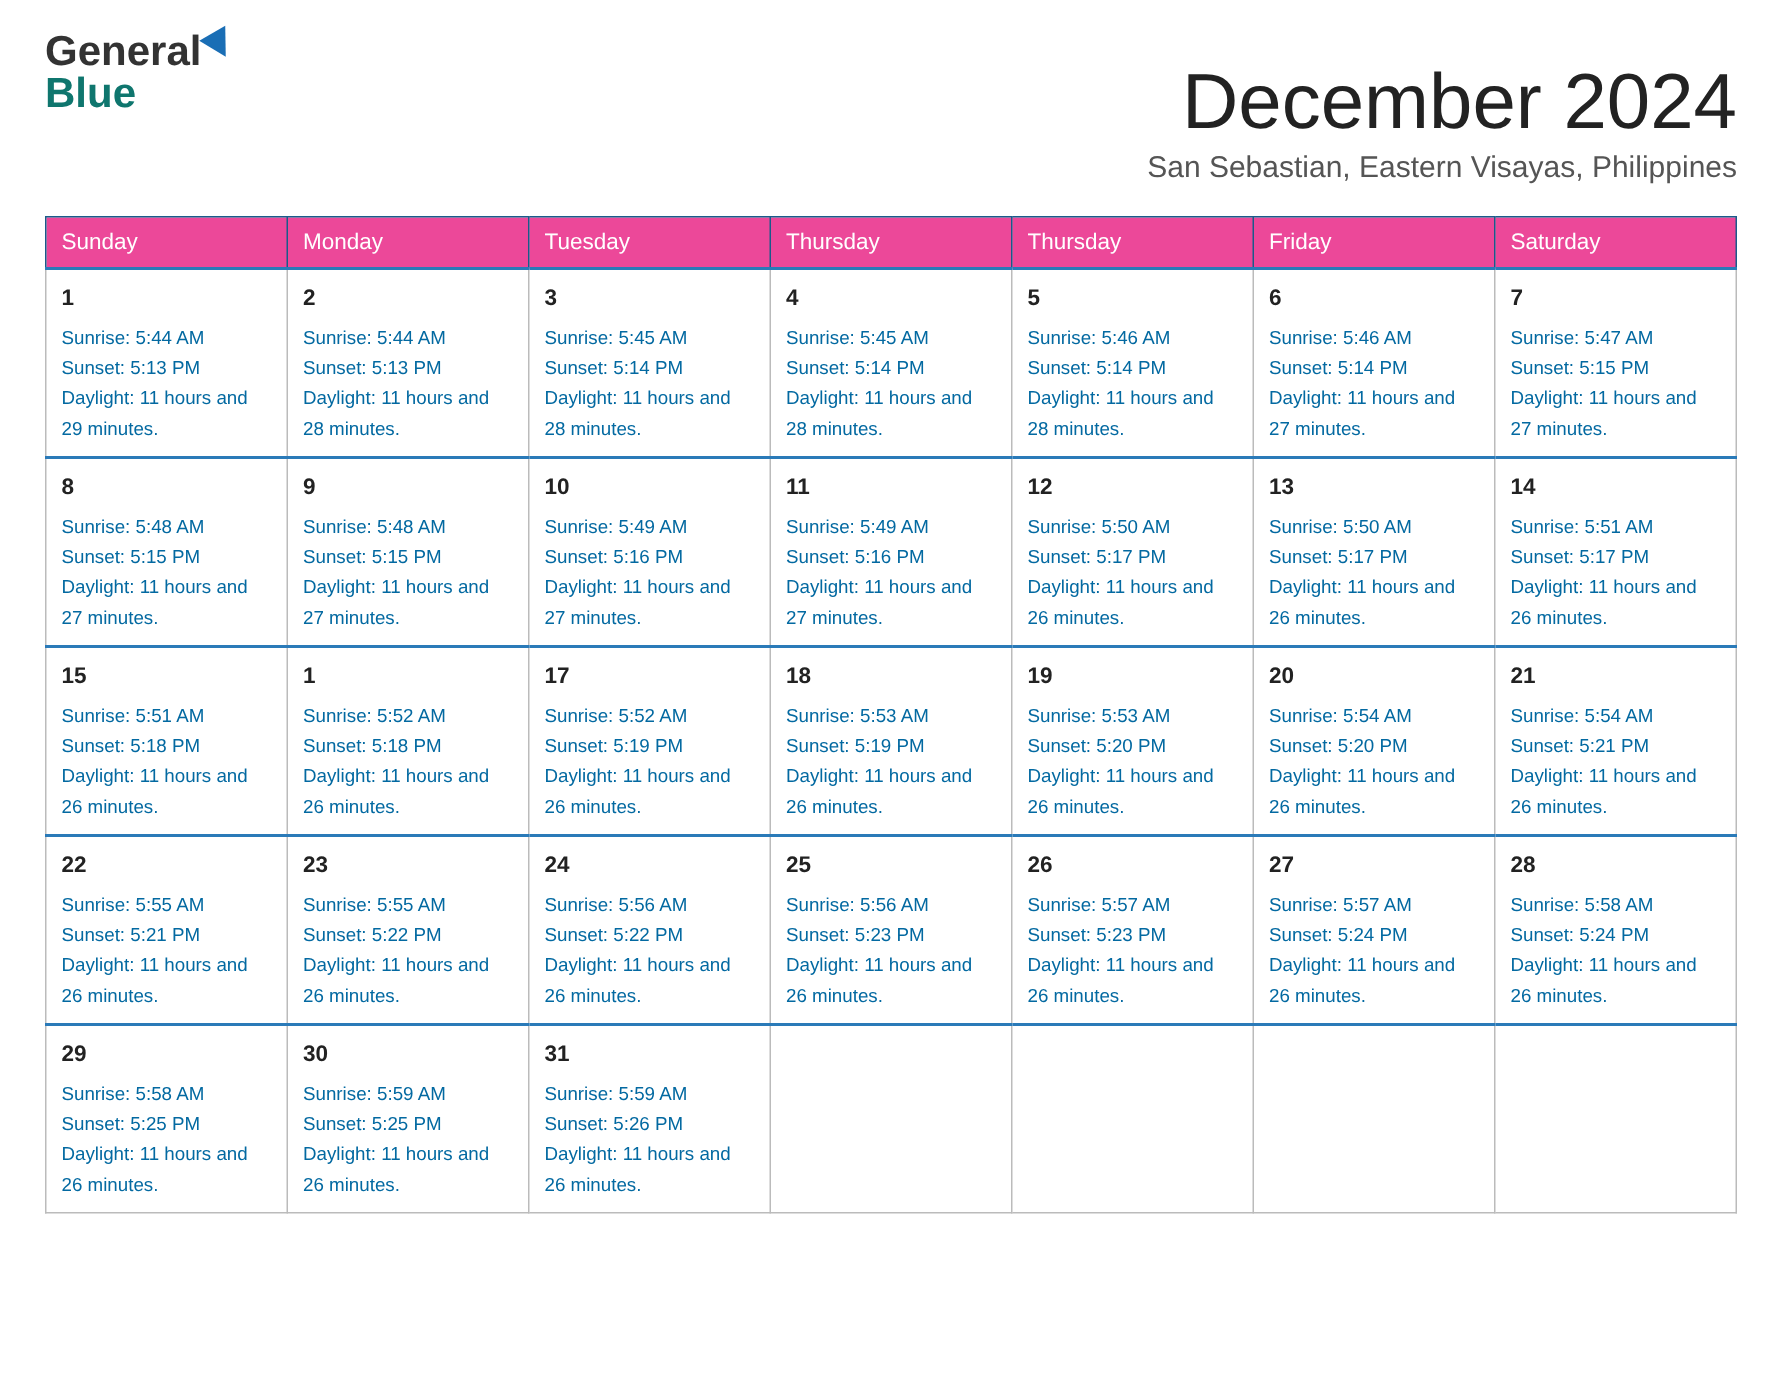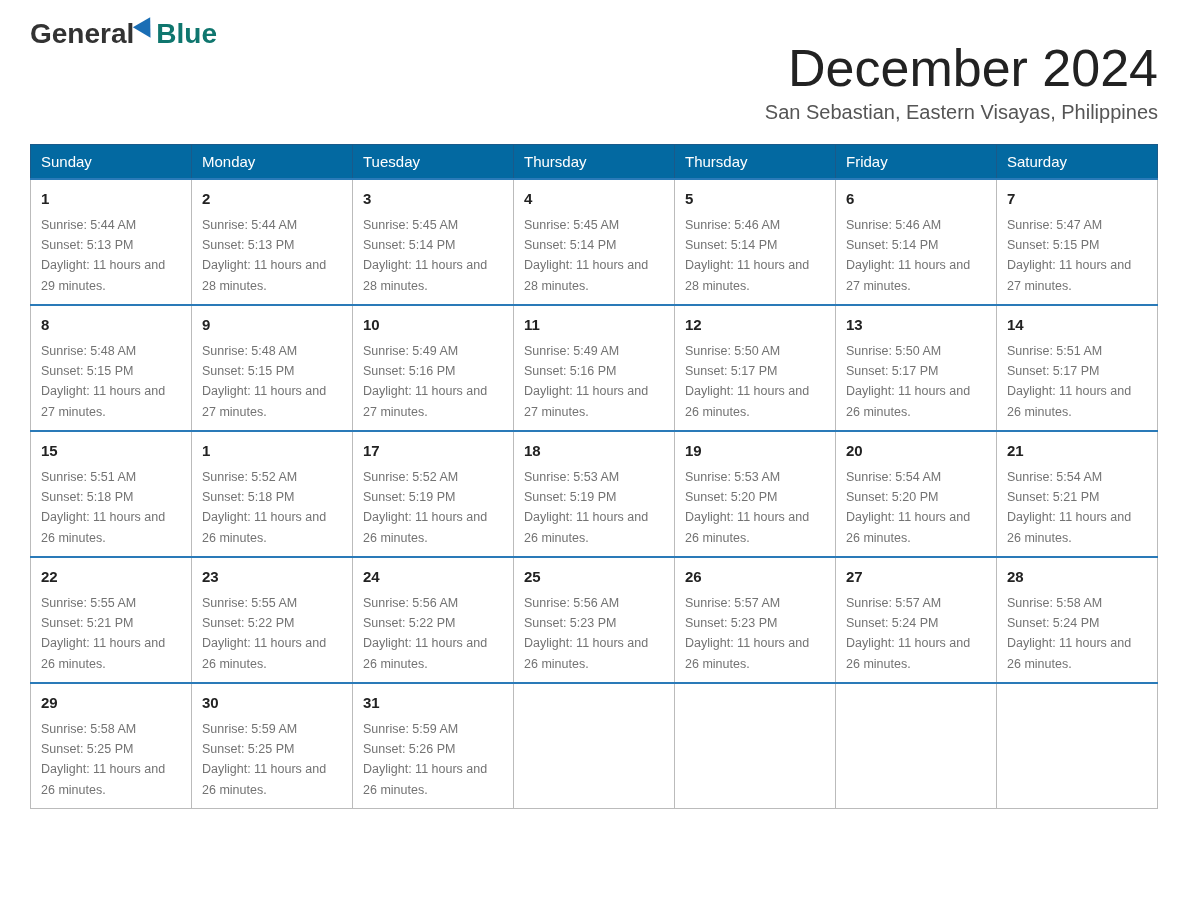--- a/index.html
+++ b/index.html
@@ -12,21 +12,21 @@
       min-height: 918px;
     }
     .header {
       display: flex;
       justify-content: space-between;
       align-items: flex-start;
       margin-bottom: 20px;
     }
     .logo {
       display: flex;
-      flex-direction: row;
+      flex-direction: column;
       align-items: flex-start;
     }
     .logo-general {
       font-size: 28px;
       font-weight: bold;
       color: #333;
       line-height: 1;
     }
     .logo-blue {
       font-size: 28px;
@@ -65,21 +65,21 @@
       font-size: 20px;
       color: #555;
       margin-top: 4px;
     }
     .calendar {
       width: 100%;
       border-collapse: collapse;
       border: 1px solid #999;
     }
     .calendar th {
-      background-color: #0369a1;
+      background-color: #ec4899;
       color: #fff;
       font-size: 15px;
       font-weight: normal;
       padding: 8px 10px;
       text-align: left;
       border: 1px solid #1a5a8a;
     }
     .calendar td {
       vertical-align: top;
       padding: 8px 10px;
@@ -91,21 +91,21 @@
     }
     .day-num {
       font-size: 15px;
       font-weight: bold;
       color: #222;
       display: block;
       margin-bottom: 4px;
     }
     .day-info {
       font-size: 12.5px;
-      color: #737373;
+      color: #0369a1;
       line-height: 1.55;
     }
     .empty-cell {
       background: #fff;
     }
     .calendar tr td {
       border-top: 2px solid #2a7ab8;
     }
     .calendar tr td:not(:first-child) {
       border-top: 1px solid #bbb;

